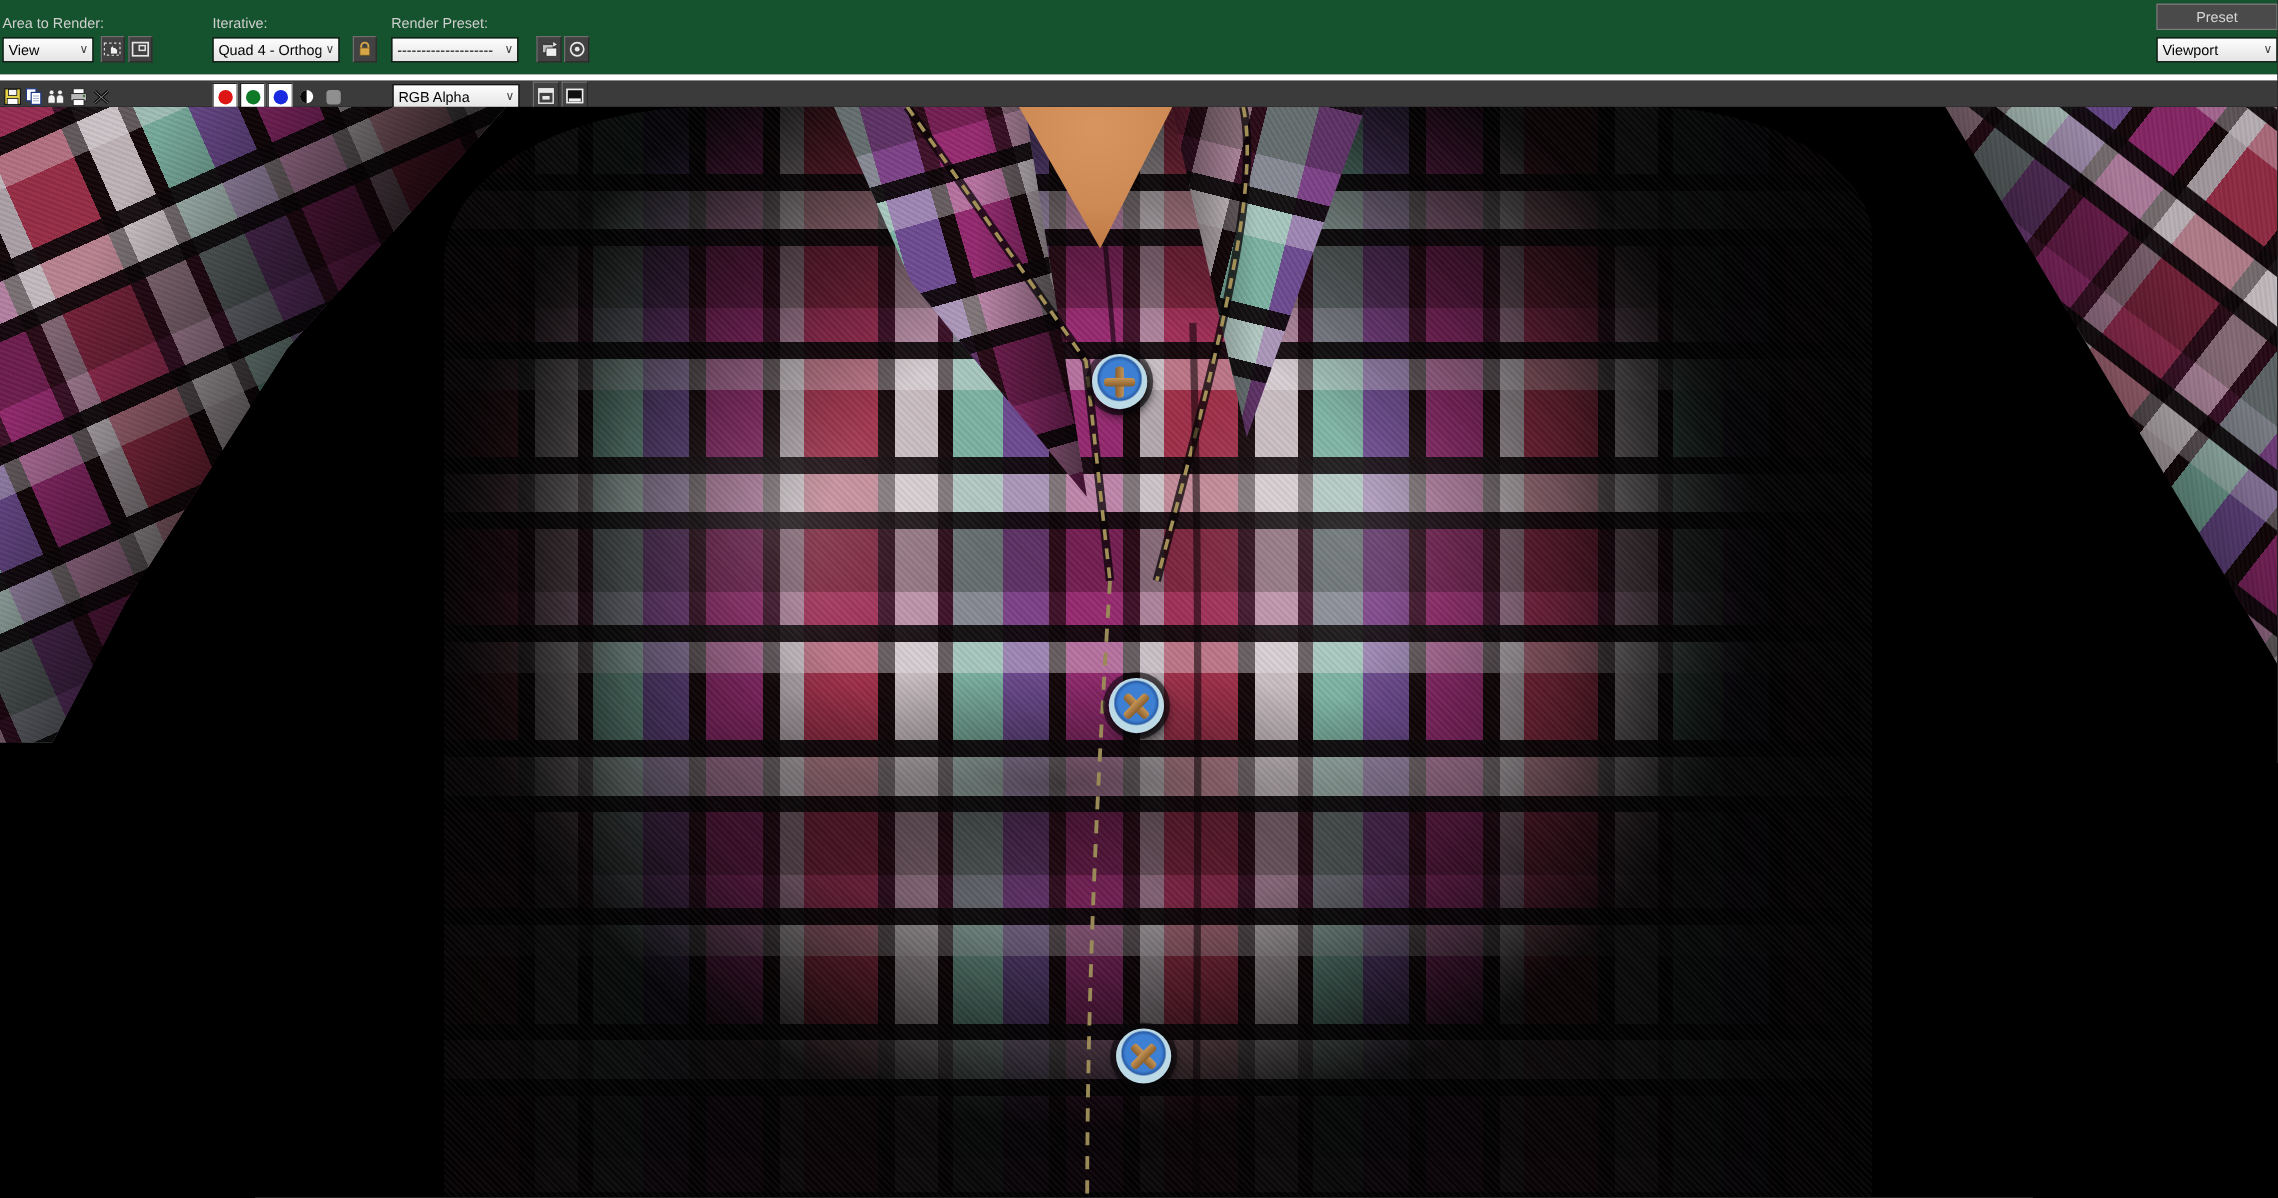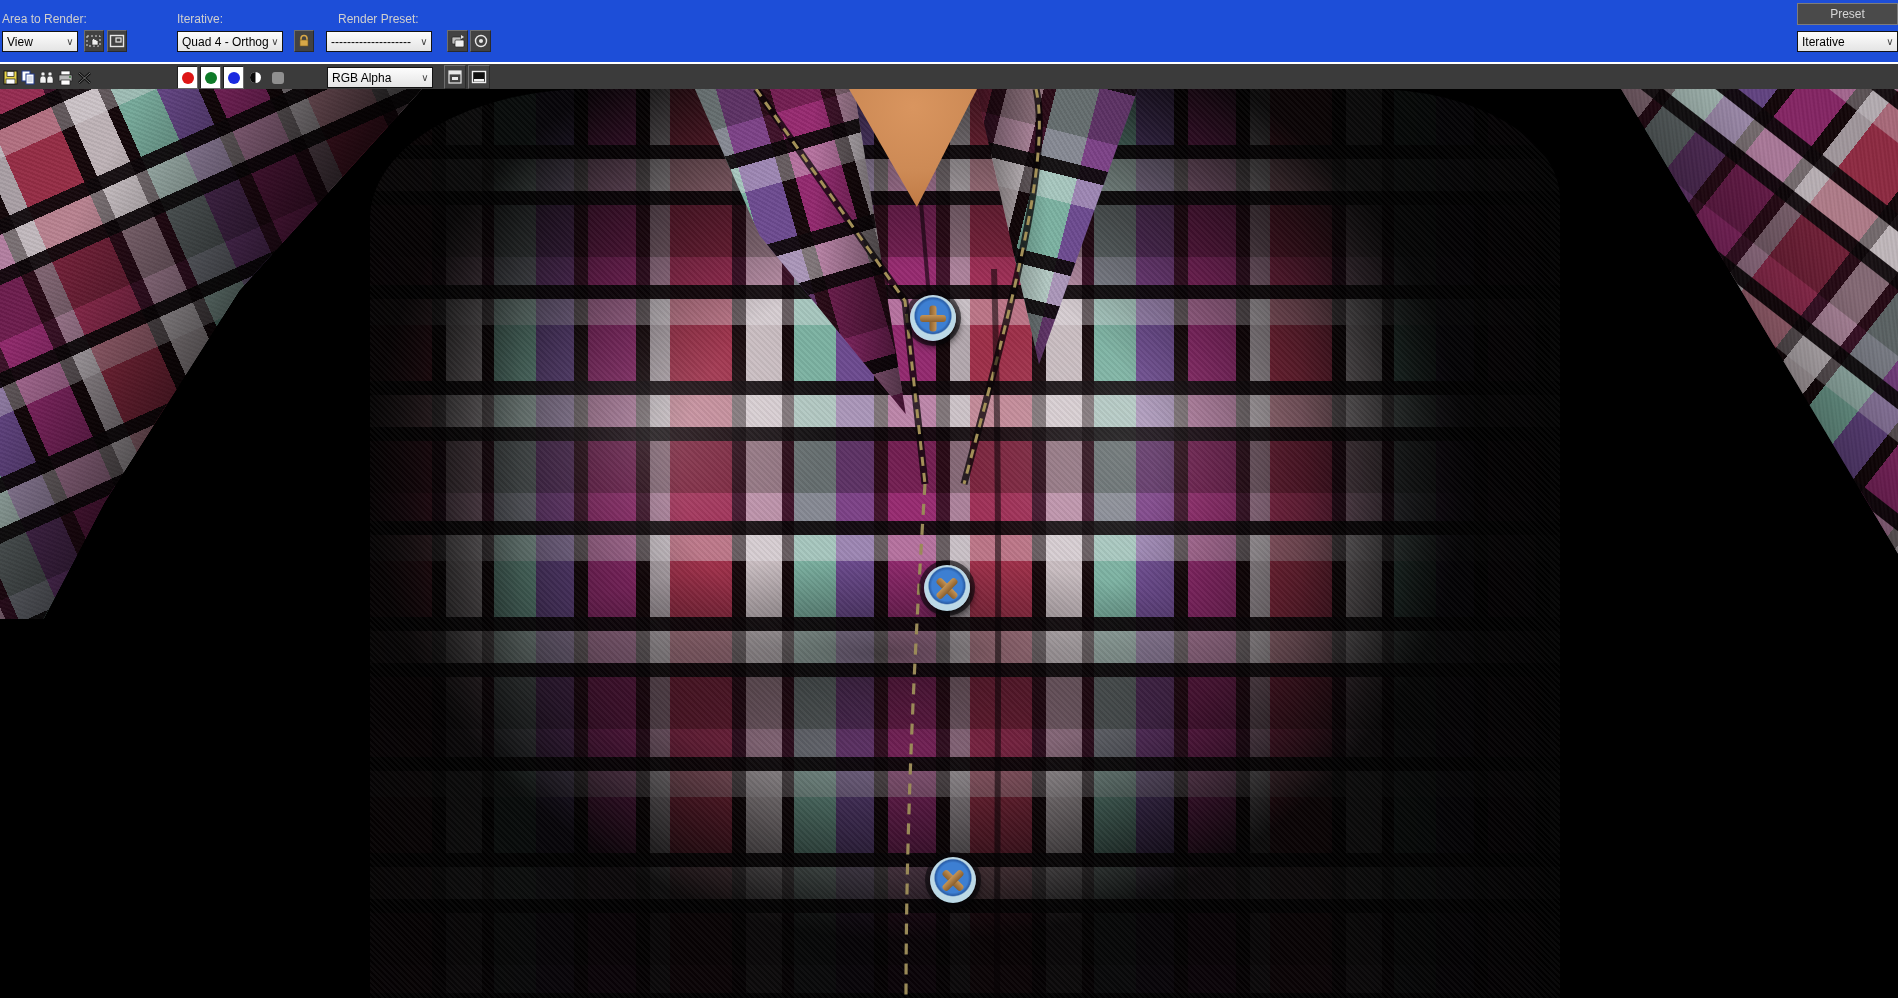--- a/index.html
+++ b/index.html
@@ -1,20 +1,20 @@
 <!DOCTYPE html>
 <html><head>
 <meta charset="utf-8">
 <style>
   html,body{margin:0;padding:0;background:#222;}
   .app{position:relative;width:1898px;height:998px;overflow:hidden;background:#434343;
        font-family:"Liberation Sans",sans-serif;font-size:12px;-webkit-font-smoothing:antialiased;}
   
-  .row1{position:absolute;left:0;top:0;width:1898px;height:62px;background:#1d4ed8;}
-  .row2{position:absolute;left:0;top:62px;width:1898px;height:27px;background:#3b3b3b;border-top:2px solid #ffffff;box-sizing:border-box;}
+  .row1{position:absolute;left:0;top:0;width:1898px;height:62px;background:#14532d;}
+  .row2{position:absolute;left:0;top:62px;width:1898px;height:27px;background:#3b3b3b;border-top:5px solid #ffffff;box-sizing:border-box;}
   .tlabel{position:absolute;color:#cfcfcf;font-size:12px;white-space:nowrap;}
   .dd{position:absolute;height:21px;background:linear-gradient(#fdfdfd,#e4e4e4);border:1px solid #131313;
       box-sizing:border-box;color:#000;display:flex;align-items:center;padding-left:4px;overflow:hidden;cursor:default;}
   .dd .txt{white-space:nowrap;overflow:hidden;flex:1 1 auto;}
   .dd .arr{flex:0 0 14px;text-align:center;color:#444;font-size:10px;line-height:10px;}
   .ibtn{position:absolute;background:#424242;border:1px solid;border-color:#6e6e6e #2a2a2a #2a2a2a #6e6e6e;
         box-sizing:border-box;display:flex;align-items:center;justify-content:center;}
   .flatbtn{position:absolute;display:flex;align-items:center;justify-content:center;}
   .chbtn{position:absolute;width:21px;height:23px;background:#fff;border:1px solid;border-color:#1f1f1f #6a6a6a #6a6a6a #1f1f1f;
          box-sizing:border-box;display:flex;align-items:center;justify-content:center;}
@@ -113,42 +113,42 @@
       <span class="txt">Quad 4 - Orthogra</span>
       <span class="arr">∨</span>
     </div>
     <div class="ibtn" style="left:294px;top:30px;width:20px;height:22px">
       <svg width="14" height="14" viewBox="0 0 14 14">
         <path d="M4 6 V4.5 A3 3 0 0 1 10 4.5 V6" fill="none" stroke="#d8a848" stroke-width="1.6"></path>
         <rect x="3" y="6" width="8" height="6" fill="#d8a848" stroke="#7a5a20" stroke-width=".6"></rect>
       </svg>
     </div>
 
-    <div class="tlabel" style="left:338px;top:12px">Render Preset:</div>
+    <div class="tlabel" style="left:326px;top:12px">Render Preset:</div>
     <div class="dd" style="left:326px;top:31px;width:106px">
       <span class="txt">--------------------</span>
       <span class="arr">∨</span>
     </div>
     <div class="ibtn" style="left:447px;top:30px;width:21px;height:22px">
       <svg width="16" height="16" viewBox="0 0 16 16">
         <rect x="2" y="4" width="9" height="7" rx="1" fill="#bfbfbf" stroke="#222" stroke-width=".7"></rect>
         <rect x="5" y="7" width="9" height="7" rx="1" fill="#efefef" stroke="#222" stroke-width=".7"></rect>
         <path d="M11 2 l3 2 -3 2 z" fill="#e8e8e8"></path>
       </svg>
     </div>
     <div class="ibtn" style="left:470px;top:30px;width:21px;height:22px">
       <svg width="16" height="16" viewBox="0 0 16 16">
         <circle cx="8" cy="8" r="5.5" fill="none" stroke="#e8e8e8" stroke-width="1.4"></circle>
         <circle cx="8" cy="8" r="2" fill="#e8e8e8"></circle>
       </svg>
     </div>
 
     <div class="renderbtn">Preset</div>
     <div class="dd" style="left:1797px;top:31px;width:101px">
-      <span class="txt">Iterative</span>
+      <span class="txt">Viewport</span>
       <span class="arr">∨</span>
     </div>
   </div>
 
   <div class="row2">
     <div class="flatbtn" style="left:2px;top:5px;width:17px;height:17px">
       <svg width="16" height="16" viewBox="0 0 16 16">
         <rect x="1" y="1" width="13" height="13" fill="#e8d44a" stroke="#161616" stroke-width="1"></rect>
         <rect x="4" y="1.5" width="7" height="5" fill="#f4f4f4" stroke="#161616" stroke-width=".7"></rect>
         <rect x="3" y="9" width="9" height="5" fill="#fdfdfd" stroke="#161616" stroke-width=".7"></rect>

